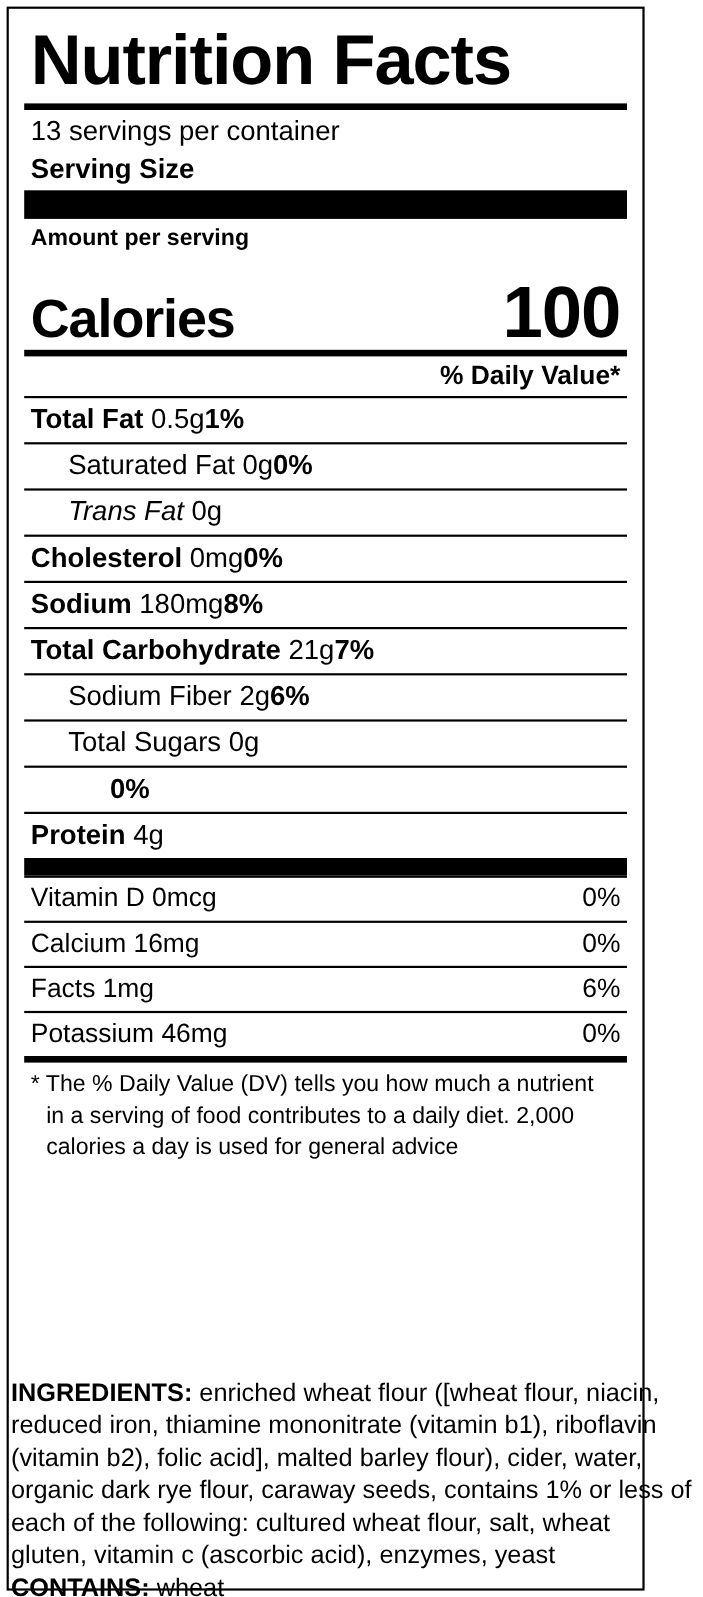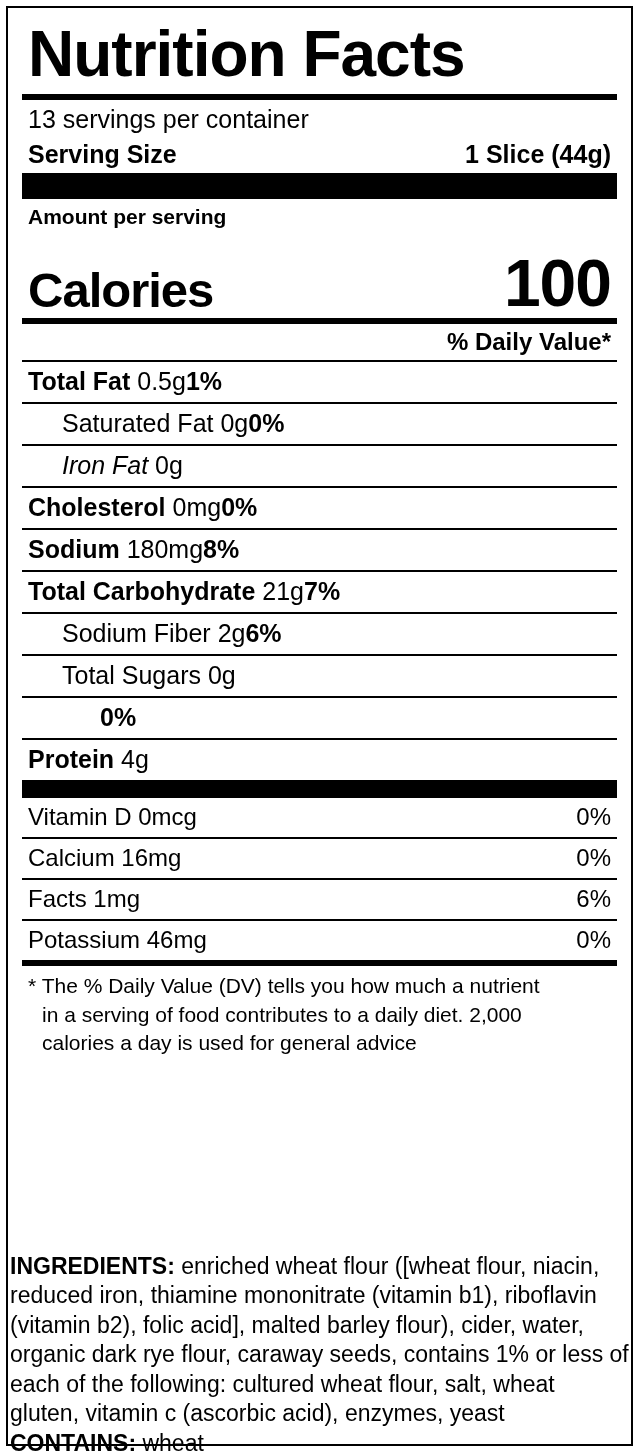--- a/index.html
+++ b/index.html
@@ -13,21 +13,21 @@
     width: 639px;
     height: 1452px;
     position: relative;
     background: #ffffff;
     overflow: hidden;
   }
   .panel {
     position: absolute;
     left: 6px;
     top: 6px;
-    width: 627px;
+    width: 580px;
     height: 1440px;
     border: 2px solid #000;
     background: #fff;
   }
   .inner {
     padding: 0 14px;
   }
 
   
   .title {
@@ -122,21 +122,20 @@
   <div class="panel">
     <div class="inner">
 
       <div class="title">Nutrition Facts</div>
       <div class="rule-med"></div>
 
       <div class="servings">13 servings per container</div>
 
       <div class="row">
         <span class="serving-size">Serving Size</span>
-        <span class="serving-val">1 Slice (44g)</span>
       </div>
 
       <div class="rule-thick"></div>
 
       <div class="amount">Amount per serving</div>
 
       <div class="cal-row">
         <span class="cal-label">Calories</span>
         <span class="cal-value">100</span>
       </div>
@@ -149,21 +148,21 @@
         <span class="lbl"><b>Total Fat</b> <span>0.5g</span></span>
         <span class="pct">1%</span>
       </div>
 
       <div class="nrow indent1">
         <span class="lbl"><span>Saturated Fat</span> <span>0g</span></span>
         <span class="pct">0%</span>
       </div>
 
       <div class="nrow indent1">
-        <span class="lbl"><i>Iron Fat</i> <span>0g</span></span>
+        <span class="lbl"><i>Trans Fat</i> <span>0g</span></span>
         <span class="pct"></span>
       </div>
 
       <div class="nrow">
         <span class="lbl"><b>Cholesterol</b> <span>0mg</span></span>
         <span class="pct">0%</span>
       </div>
 
       <div class="nrow">
         <span class="lbl"><b>Sodium</b> <span>180mg</span></span>

